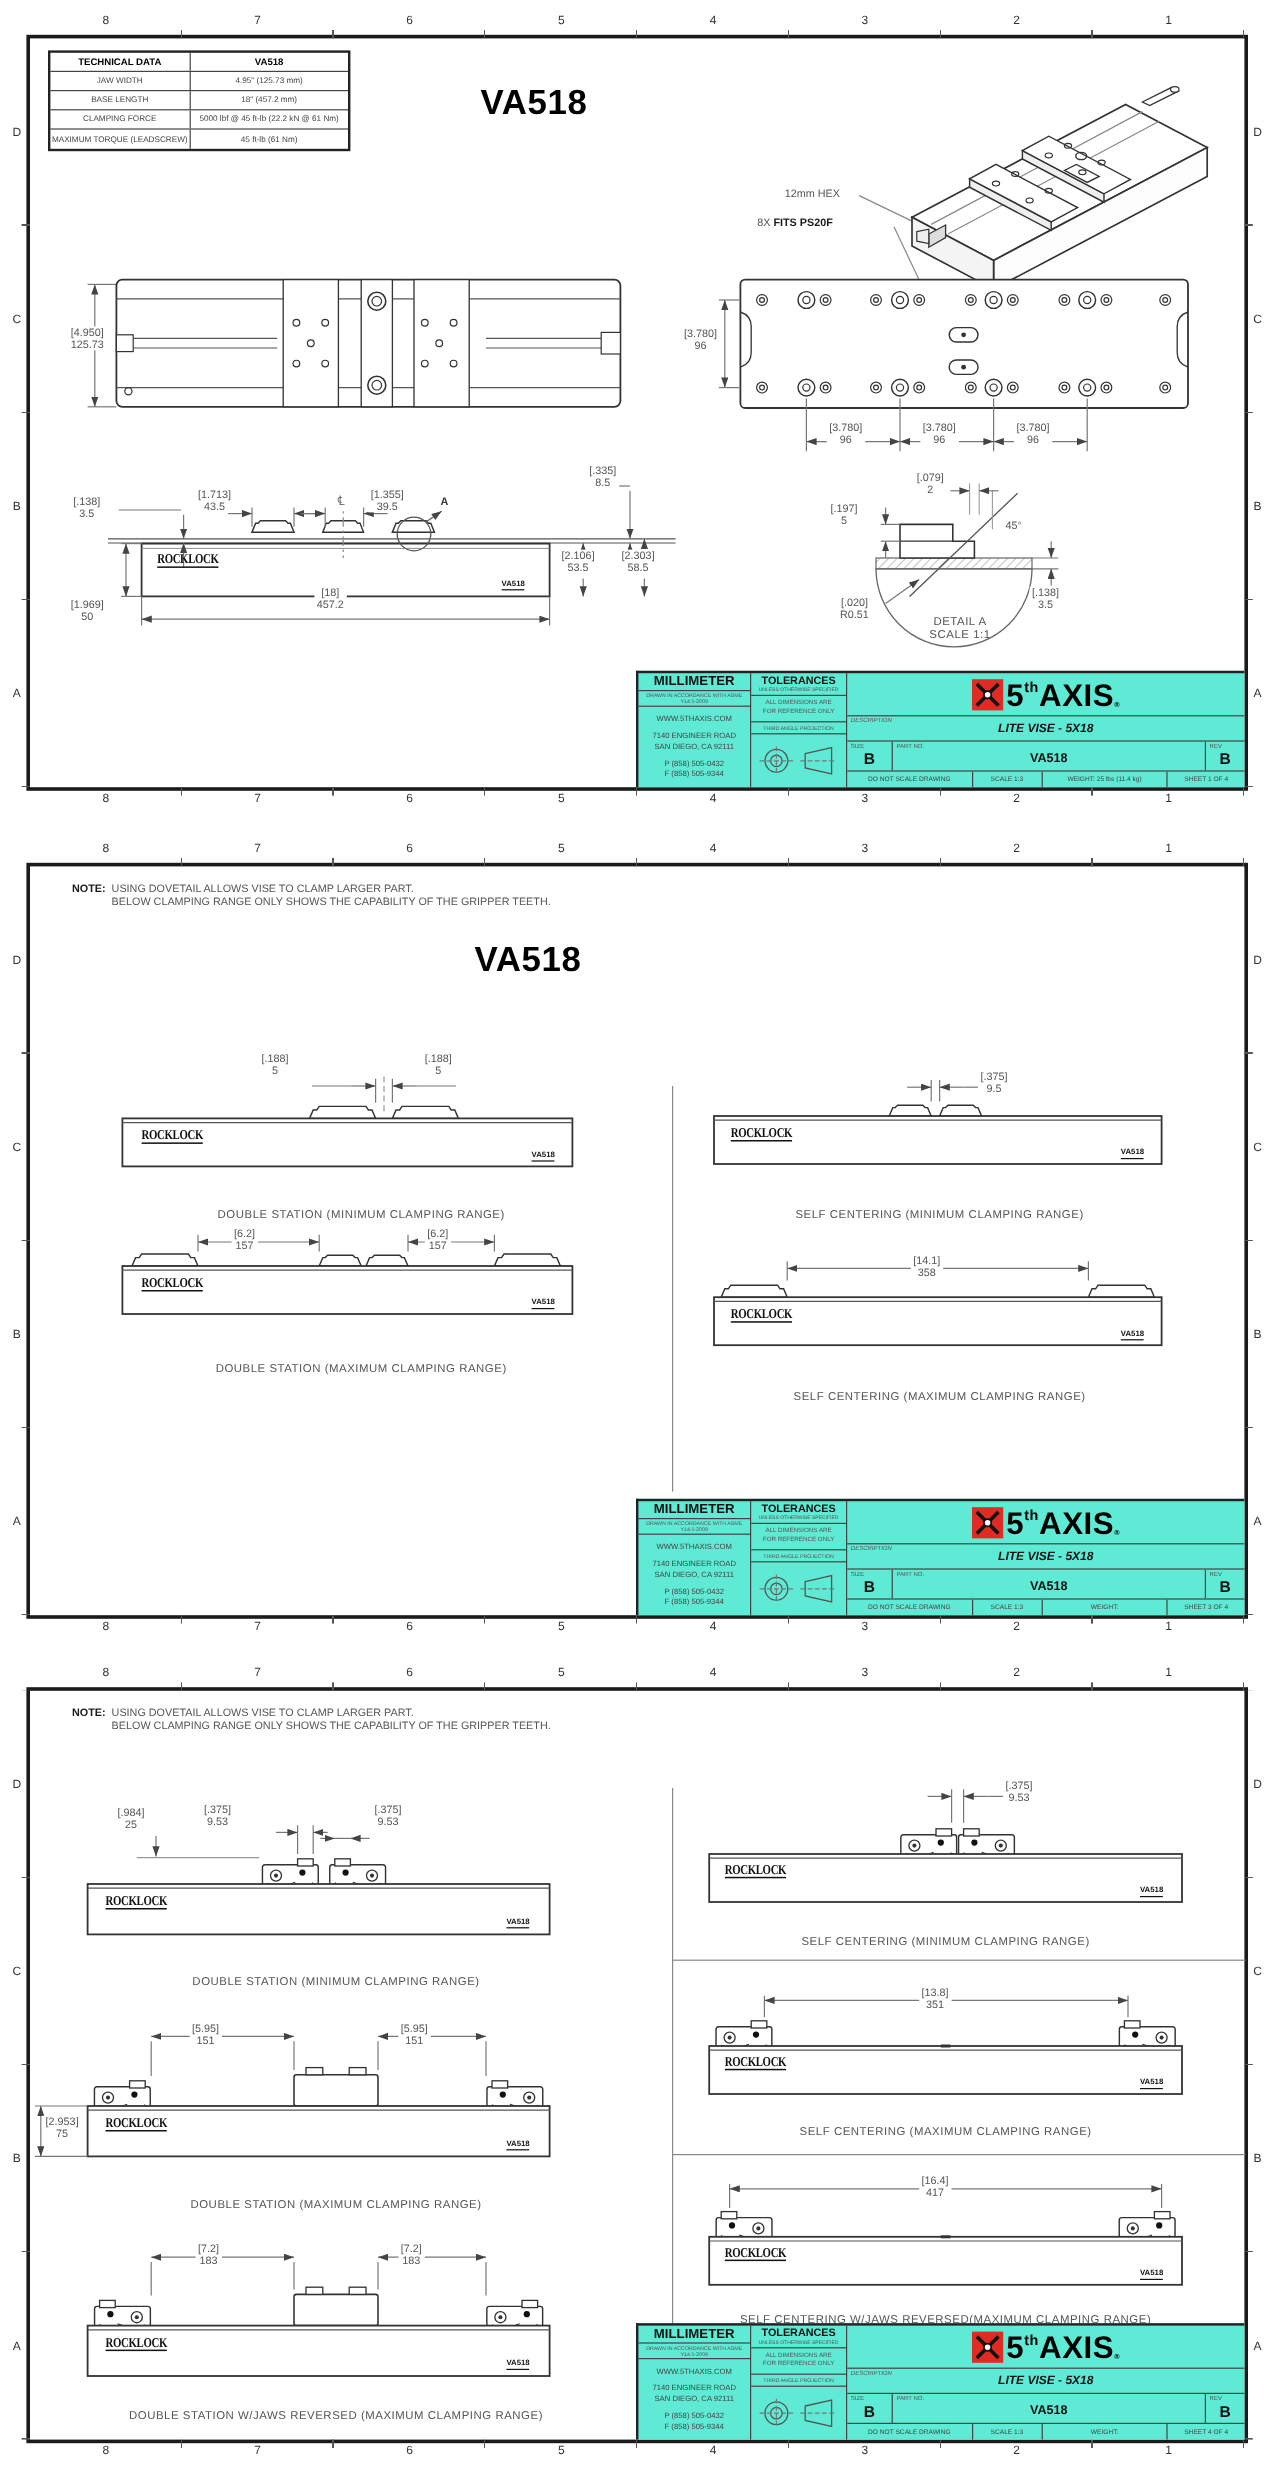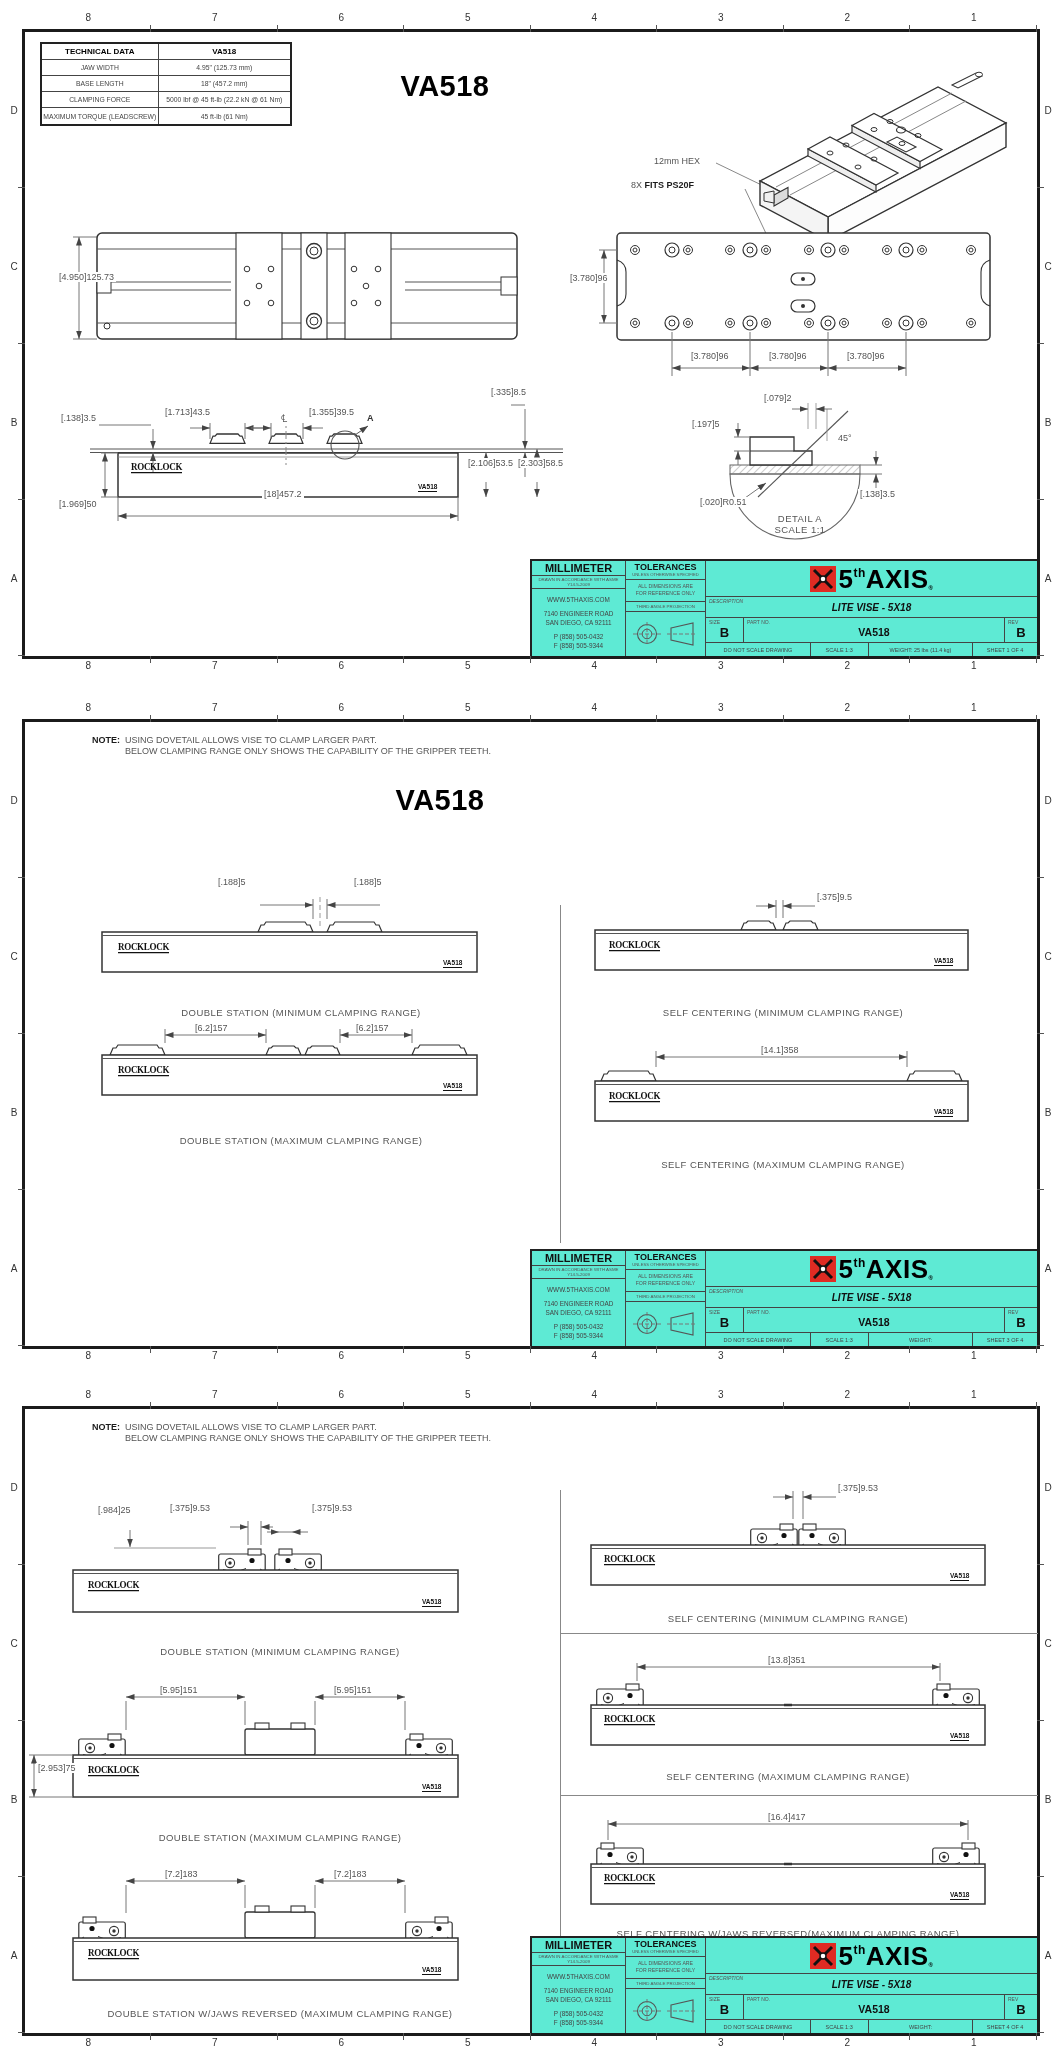--- a/index.html
+++ b/index.html
@@ -20,27 +20,27 @@
     background:repeating-linear-gradient(90deg, transparent 0 125.5px, #555 125.5px 126.5px); }
   .tkb { bottom:-7px; } .tkc { top:-7px; }
   .tky { position:absolute; top:0; bottom:0; width:7px;
     background:repeating-linear-gradient(180deg, transparent 0 155px, #555 155px 156px); }
   .tkl { left:-7px; } .tkr { right:-7px; }
 
   .bigtitle { position:absolute; font-weight:bold; color:#000; font-size:29px;
     letter-spacing:0.5px; text-align:center; white-space:nowrap; }
   .bigtitle.s3 { font-size:26px; }
 
-  .note { position:absolute; display:flex; gap:5px; font-size:9px; color:#555; line-height:1.25;margin-left:32px; }
+  .note { position:absolute; display:flex; gap:5px; font-size:9px; color:#555; line-height:1.25; }
   .note b { color:#1b1b1b; font-weight:bold; }
 
   .view { position:absolute; }
   .view svg { overflow:visible; display:block; }
 
-  .dim { position:absolute; display:flex; flex-direction:row; align-items:center;
+  .dim { position:absolute; display:flex; flex-direction:column; align-items:center;
     font-size:9px; line-height:1.12; color:#555; background:#fff; padding:0 2px;
     z-index:3; white-space:nowrap; }
   .dim.one { flex-direction:row; }
   .caption { position:absolute; font-size:9.5px; color:#555; letter-spacing:0.45px;
     text-align:center; white-space:nowrap; z-index:2; }
   .dimnote { position:absolute; font-size:9px; color:#555; white-space:nowrap; background:#fff; z-index:3;}
   .dimnote b { color:#1b1b1b; }
 
   .rocklock { position:absolute; font-family:"Liberation Serif", serif; font-weight:bold;
     font-size:9px; color:#111; letter-spacing:-0.3px; transform:scaleY(1.25);

